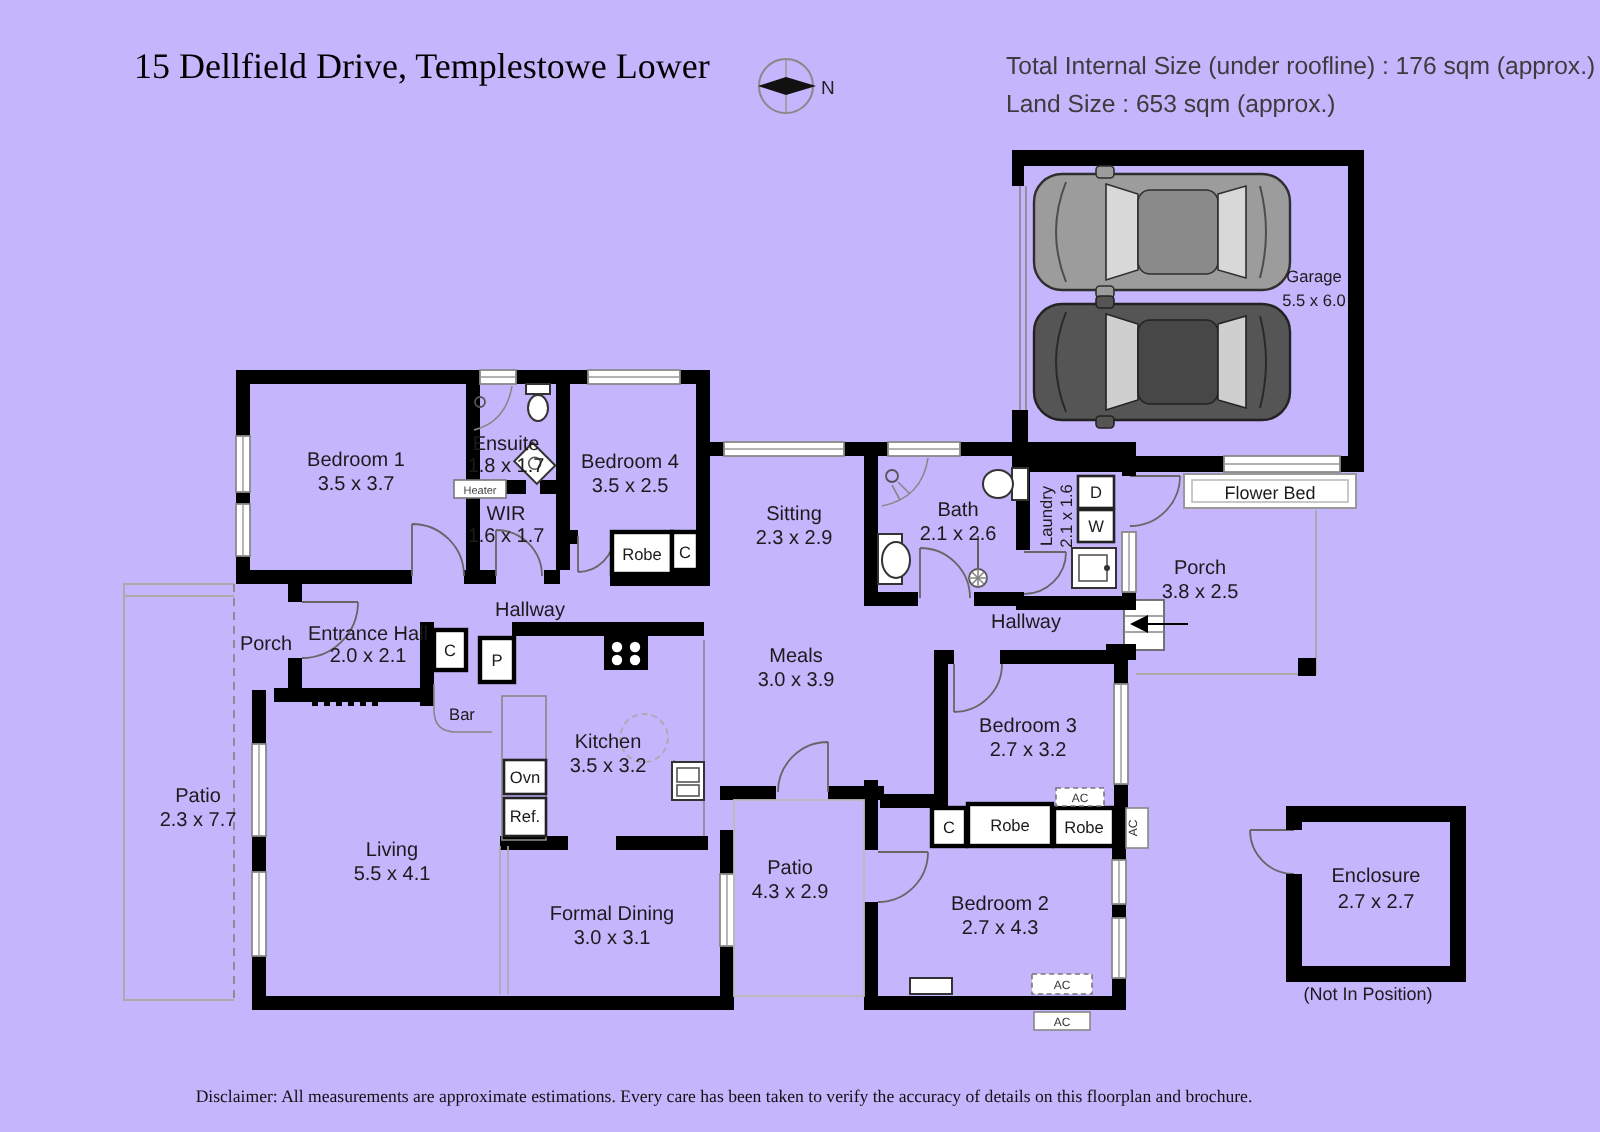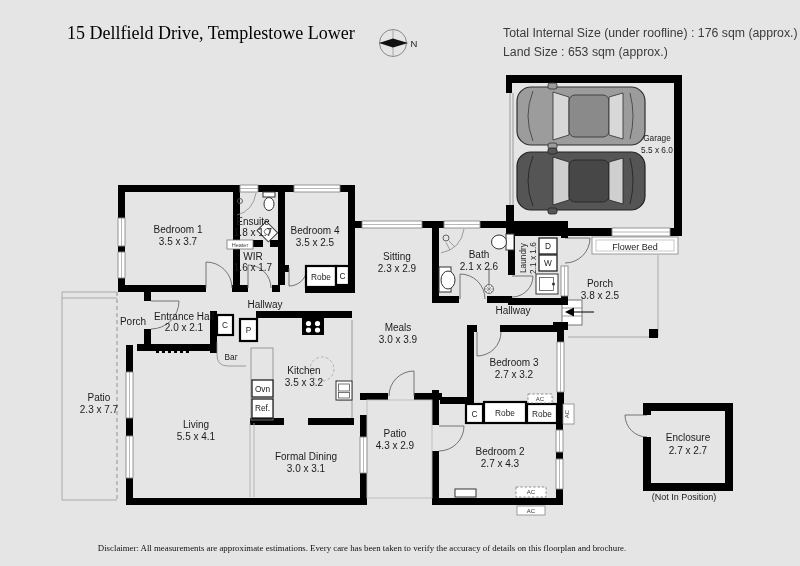--- a/index.html
+++ b/index.html
@@ -1,16 +1,16 @@
 <!DOCTYPE html>
 <html><head>
 <meta charset="utf-8">
 <style>
   html,body{margin:0;padding:0;background:#fff;}
-  #page{position:relative;width:800px;height:566px;background:#e5e5e5;overflow:hidden;
+  #page{position:relative;width:800px;height:566px;background:#c4b5fd;overflow:hidden;
         font-family:"Liberation Sans", sans-serif;}
   svg{position:absolute;left:0;top:0;}
   .wall{fill:#000;}
   .win{fill:#fff;stroke:#8a8a8a;stroke-width:0.9;}
   .winline{stroke:#999;stroke-width:0.7;fill:none;}
   .door{stroke:#666;stroke-width:0.9;fill:none;}
   .thin{stroke:#aaa;stroke-width:1;fill:none;}
   .thin2{stroke:#888;stroke-width:0.8;fill:none;}
   .fixt{fill:#fff;stroke:#333;stroke-width:1;}
   .box{fill:#fff;stroke:#000;stroke-width:2.2;}

